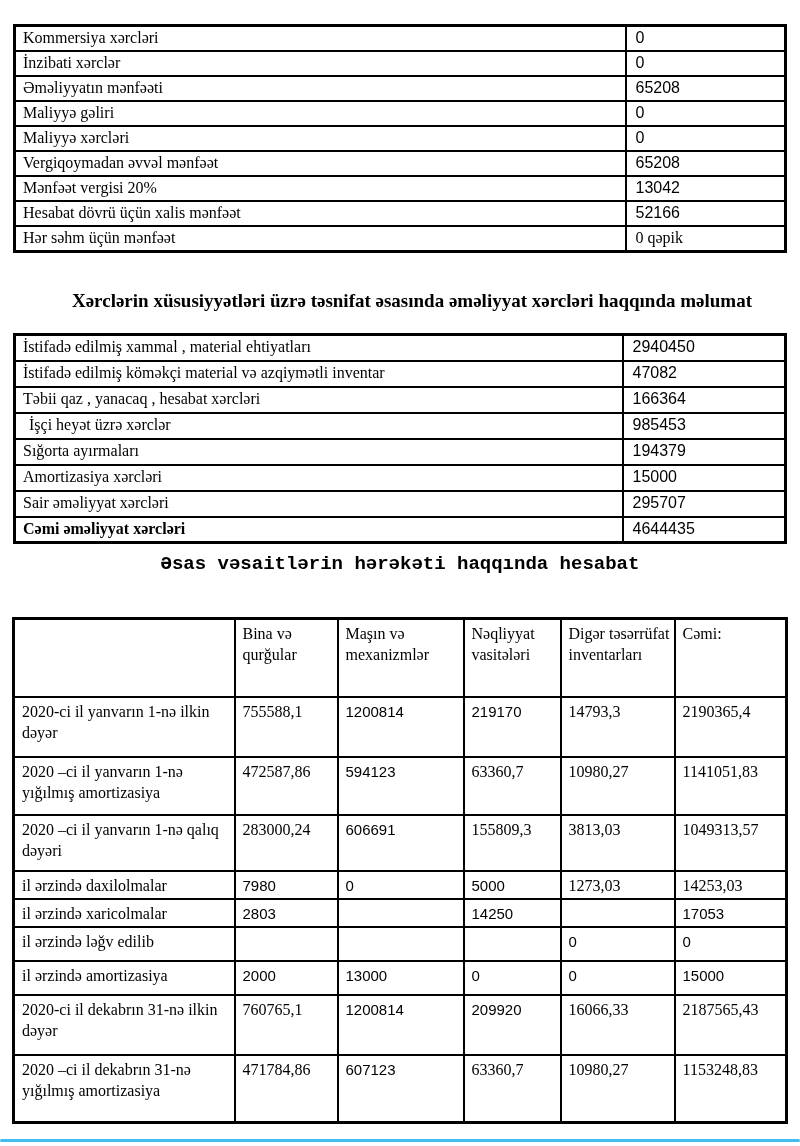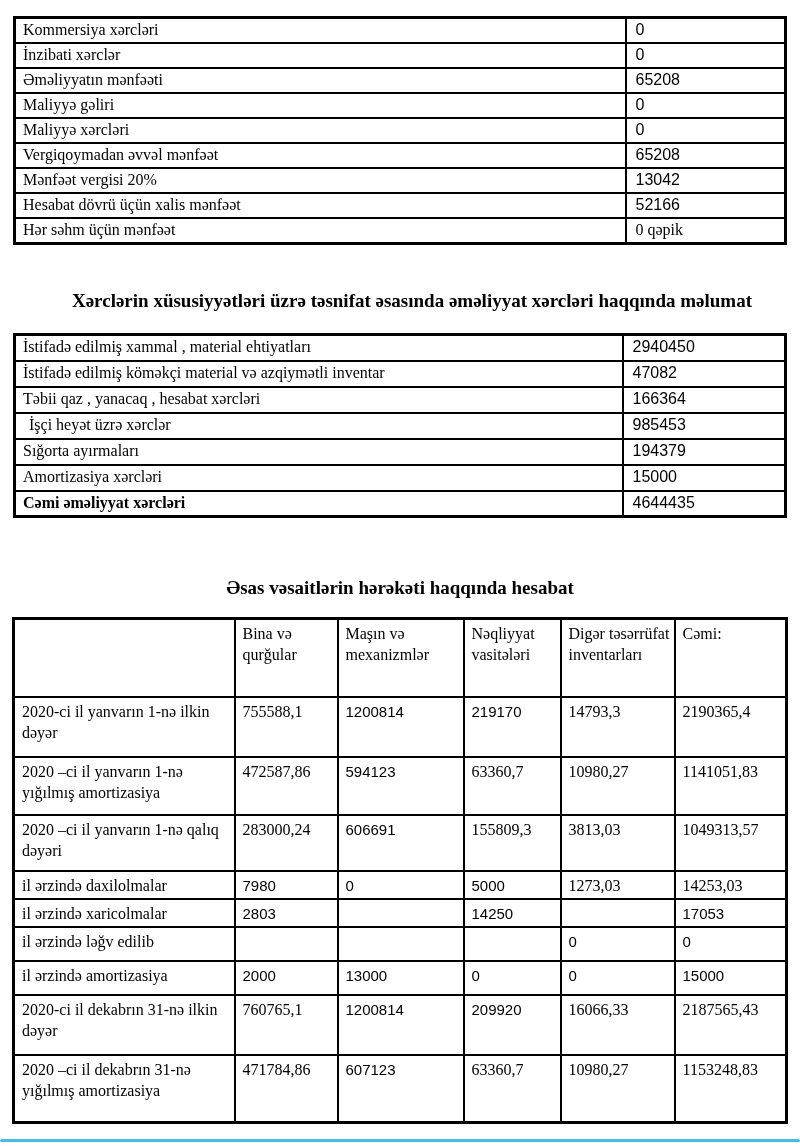--- a/index.html
+++ b/index.html
@@ -7,35 +7,35 @@
     width:800px;height:1146px;background:#ffffff;position:relative;
     font-family:"Liberation Serif", serif;color:#000;
   }
   table{border-collapse:collapse;table-layout:fixed;}
   td,th{overflow:hidden;}
 
   
   .t2col{position:absolute;left:13px;width:774px;border:3px solid #000;}
   .t2col td{border:2px solid #000;vertical-align:middle;padding:1px 6px 2px 7px;font-size:16px;line-height:1.25;}
   .t2col td.val{padding-left:9px;}
-  #profit-table{top:16px;}
+  #profit-table{top:24px;}
   #profit-table tr{height:25px;}
   #expenses-table{top:333px;}
   #expenses-table tr{height:26px;}
 
   .sans{font-family:"Liberation Sans", sans-serif;font-size:15px;}
   .bold{font-weight:bold;}
   .pad-extra{padding-left:13px !important;}
 
   .heading{
     position:absolute;left:0;width:800px;text-align:center;
     font-weight:bold;font-size:19px;line-height:1.2;
   }
   #expenses-heading{top:290px;padding-left:12px;}
-  #assets-heading{top:577px;}
+  #assets-heading{top:553px;font-family:Liberation Mono, monospace;}
 
   
   #assets-table{position:absolute;left:12px;top:617px;width:776px;border:3px solid #000;}
   #assets-table th,#assets-table td{
     border:2px solid #000;vertical-align:top;text-align:left;
     padding:3px 4px 2px 7px;font-size:16px;line-height:1.32;font-weight:normal;
   }
   #assets-table .sans{font-size:15px;line-height:1.4;}
   tr.h78{height:78px;} tr.h60{height:60px;} tr.h62{height:58px;} tr.h56{height:56px;}
   tr.h28{height:28px;} tr.h34{height:34px;} tr.h50{height:68px;}
@@ -119,20 +119,24 @@
         <td class="pad-extra">İşçi heyət üzrə xərclər</td>
         <td class="val sans">985453</td>
       </tr>
       <tr>
         <td>Sığorta ayırmaları</td>
         <td class="val sans">194379</td>
       </tr>
       <tr>
         <td>Amortizasiya xərcləri</td>
         <td class="val sans">15000</td>
+      </tr>
+      <tr>
+        <td>Sair əməliyyat xərcləri</td>
+        <td class="val sans">295707</td>
       </tr>
       <tr>
         <td class="bold">Cəmi əməliyyat xərcləri</td>
         <td class="val sans">4644435</td>
       </tr>
     </tbody>
   </table>
 
   <div id="assets-heading" class="heading">Əsas vəsaitlərin hərəkəti haqqında hesabat</div>
 

